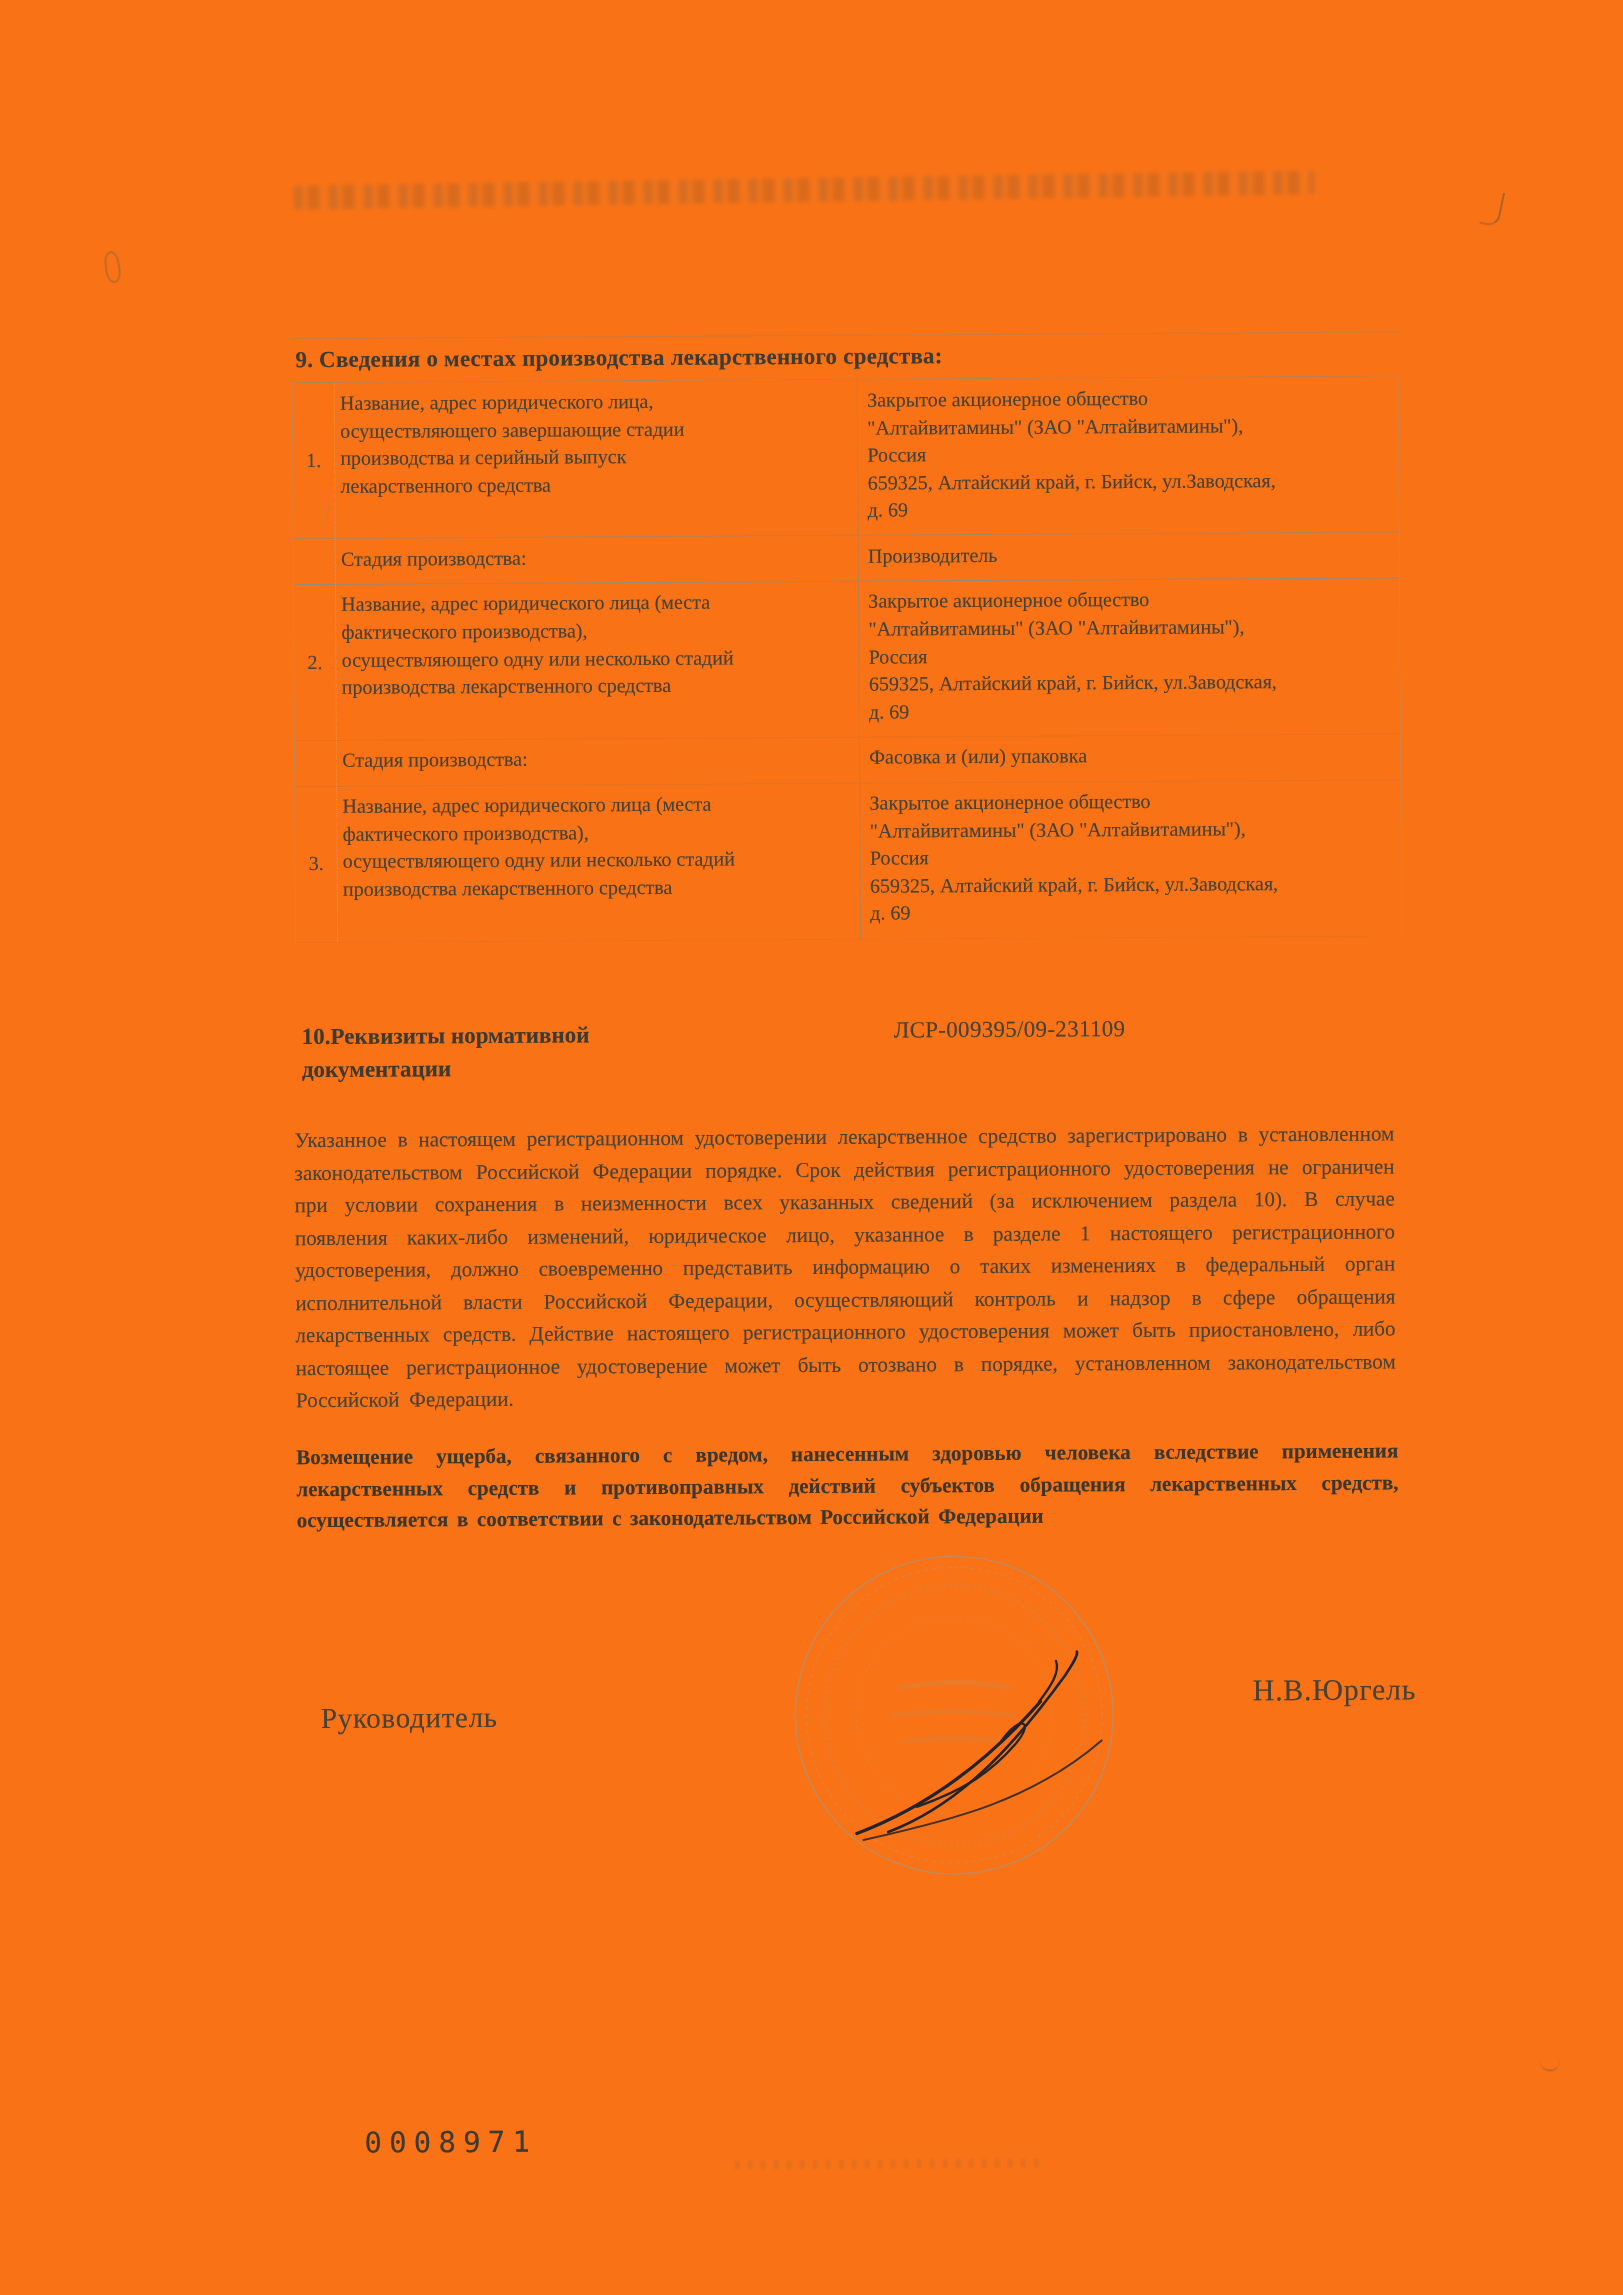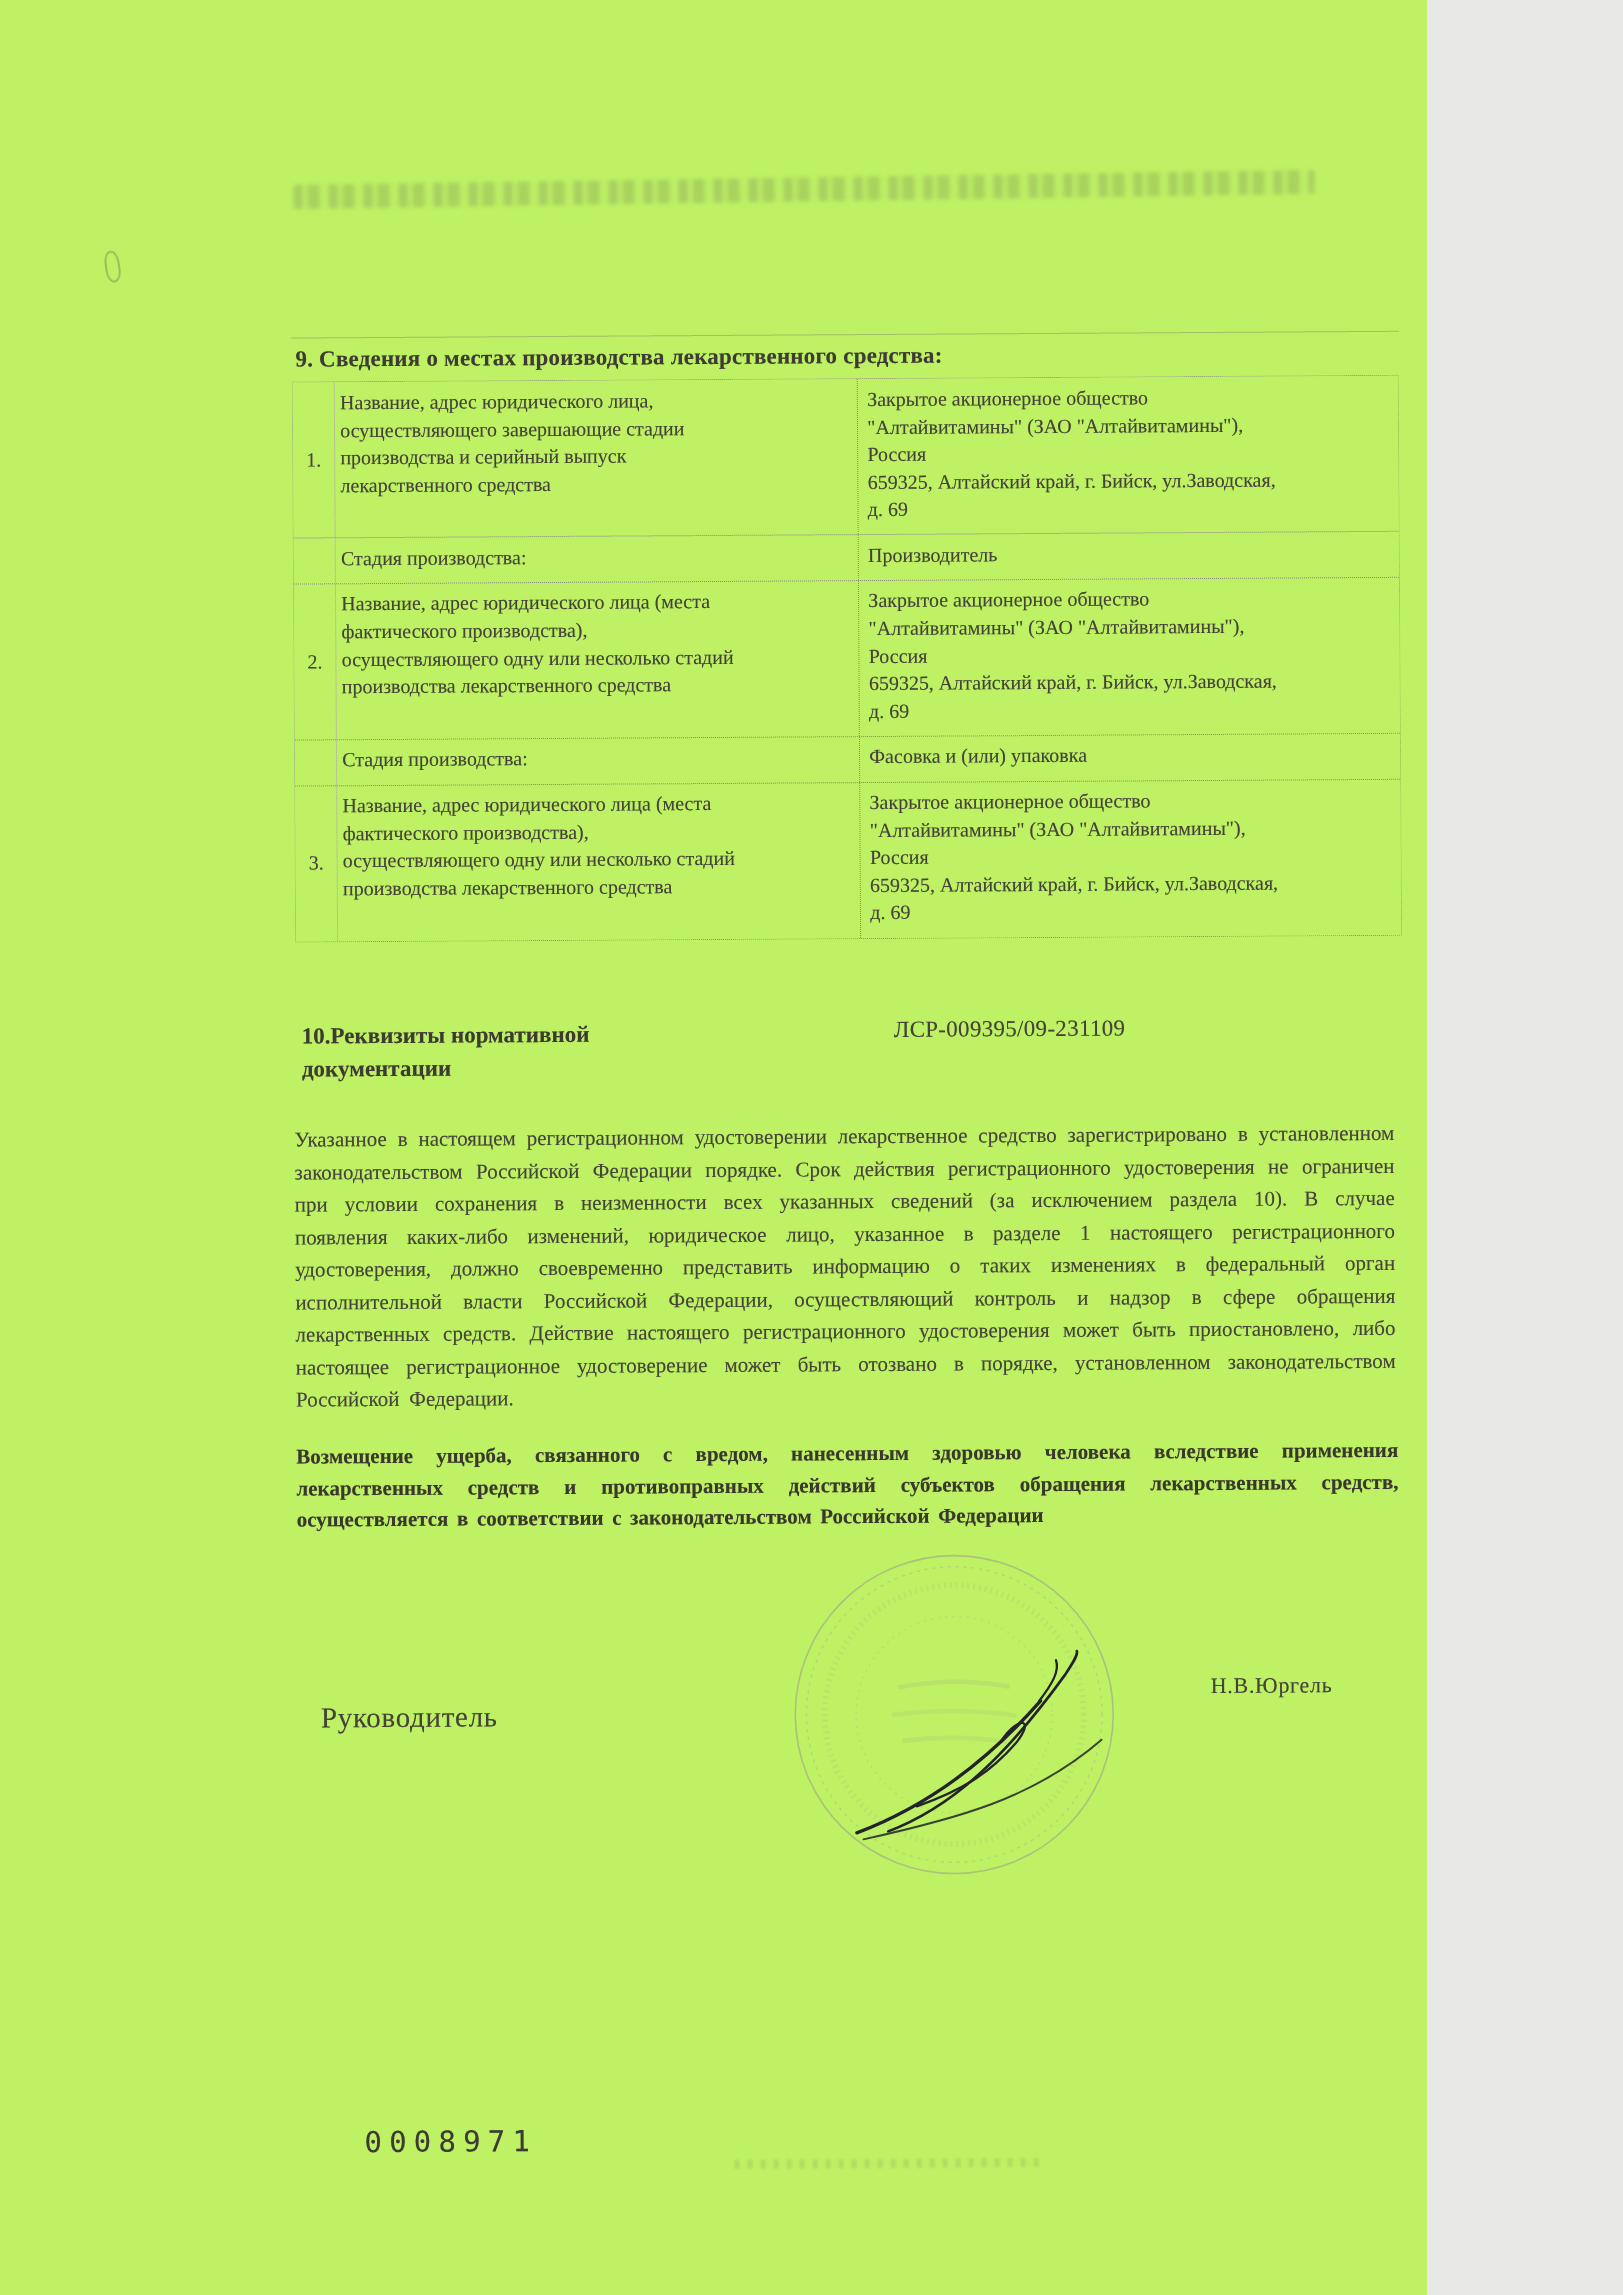--- a/index.html
+++ b/index.html
@@ -1,19 +1,19 @@
 <!DOCTYPE html>
 <html style="font-size:10.5px"><head>
 <meta charset="utf-8">
 <style>
   html,body{margin:0;padding:0;background:#e8e8e6;}
   .page{
     position:relative;
-    width:1427px;height:2295px;
-    background:#bef264;
+    width:1623px;height:2295px;
+    background:#f97316;
     overflow:hidden;
     font-family:"Liberation Serif","DejaVu Serif",serif;
     color:#454239;
   }
   .sheet-content{
     position:absolute;inset:0;
     transform:rotate(-0.35deg);
     transform-origin:50% 40%;
     text-shadow:0 0 0.7px rgba(70,64,52,.35);
   }
@@ -64,21 +64,21 @@
     white-space:pre-line;color:#3d3a32;}
   .sec10-value{font-size:23px;padding-top:1.3px;letter-spacing:0.3px;}
   
   .para-legal{position:absolute;left:293px;top:1121px;width:1100px;
     font-size:21px;line-height:1.55;text-align:justify;word-spacing:4.6px;color:#46433b;}
   .para-liability{position:absolute;left:293px;top:1439px;width:1102px;
     font-size:21px;line-height:1.5;text-align:justify;word-spacing:3.3px;
     font-weight:bold;color:#3a372f;}
   
   .sig-role{position:absolute;left:316px;top:1699px;font-size:29px;letter-spacing:0.7px;}
-  .sig-name{position:absolute;left:1206px;top:1676px;font-size:22px;letter-spacing:0.7px;}
+  .sig-name{position:absolute;left:1248px;top:1676px;font-size:30px;letter-spacing:0.7px;}
   .stamp-svg{position:absolute;left:753px;top:1525px;}
   
   .serial{position:absolute;left:357px;top:2123px;
     font-family:"DejaVu Sans Mono",monospace;font-size:29px;letter-spacing:7.2px;color:#3c3a33;}
 </style>
 </head>
 <body>
 
 <div class="page">
   <div class="sheet-content">

